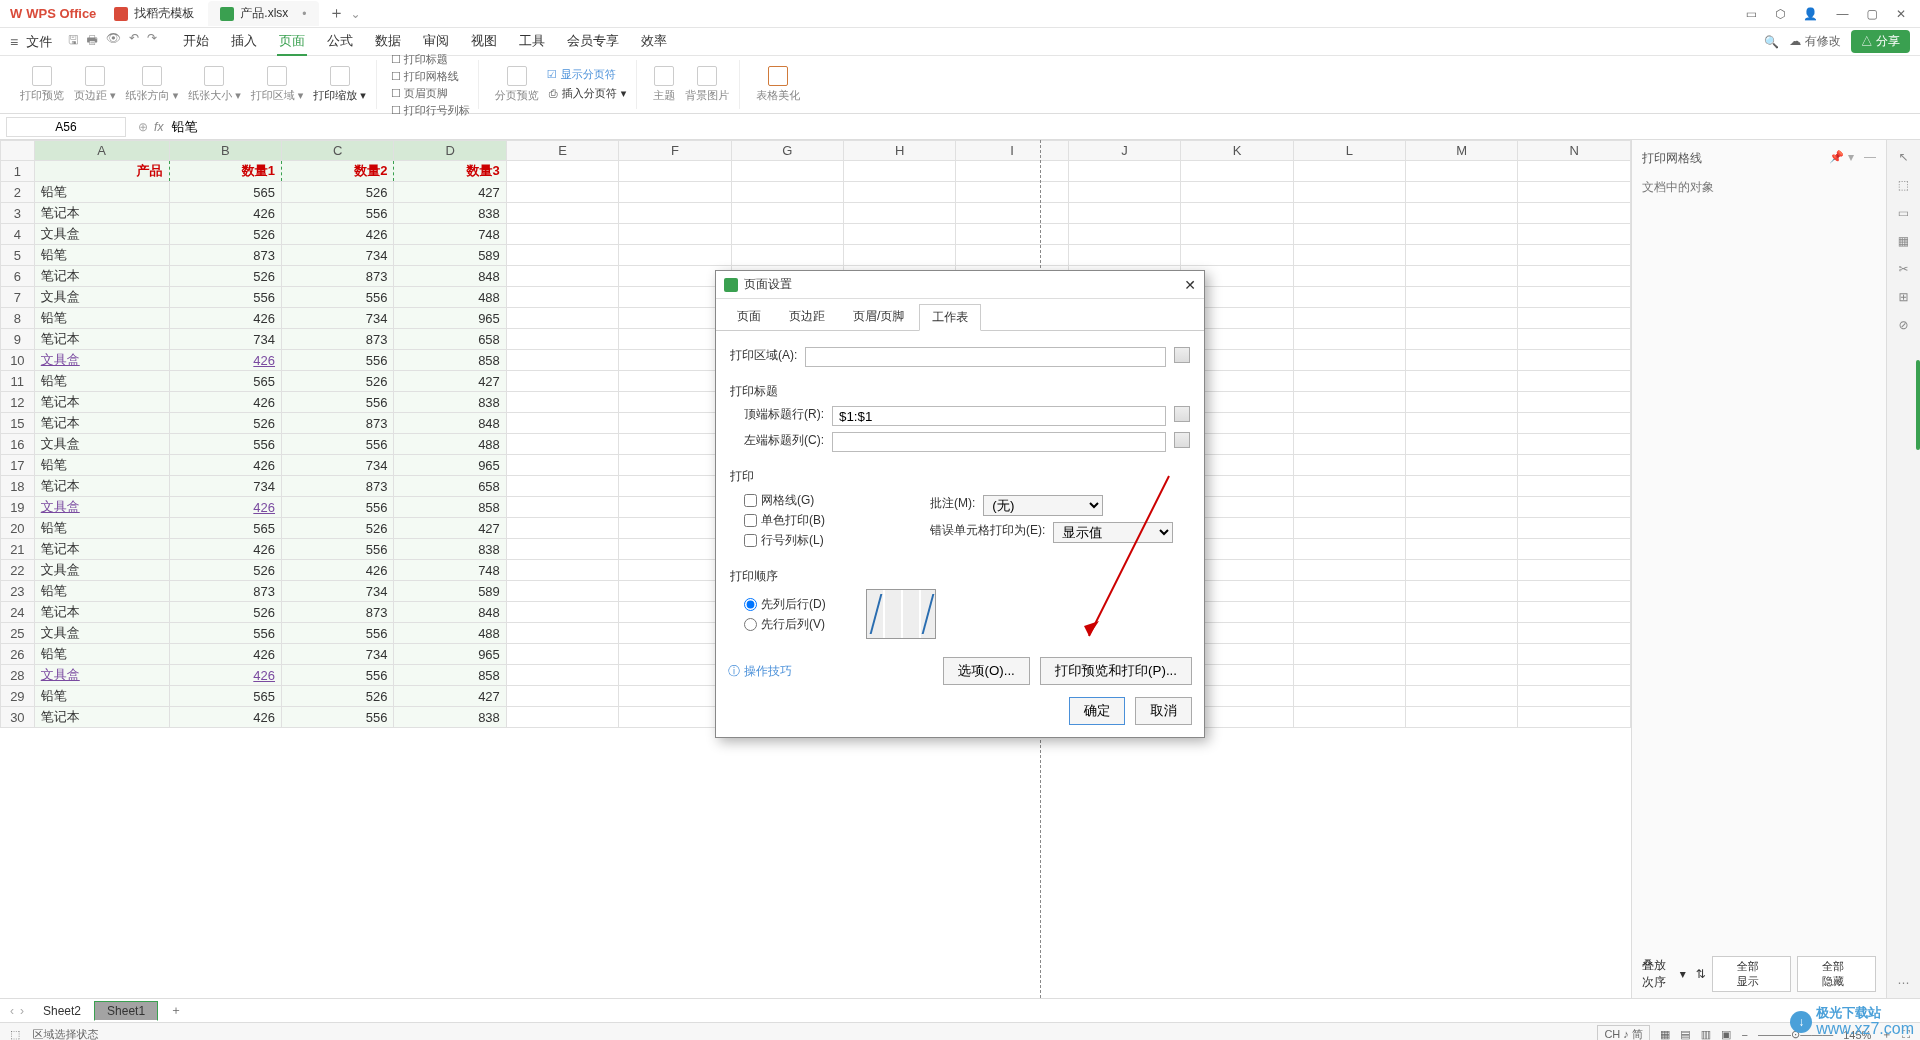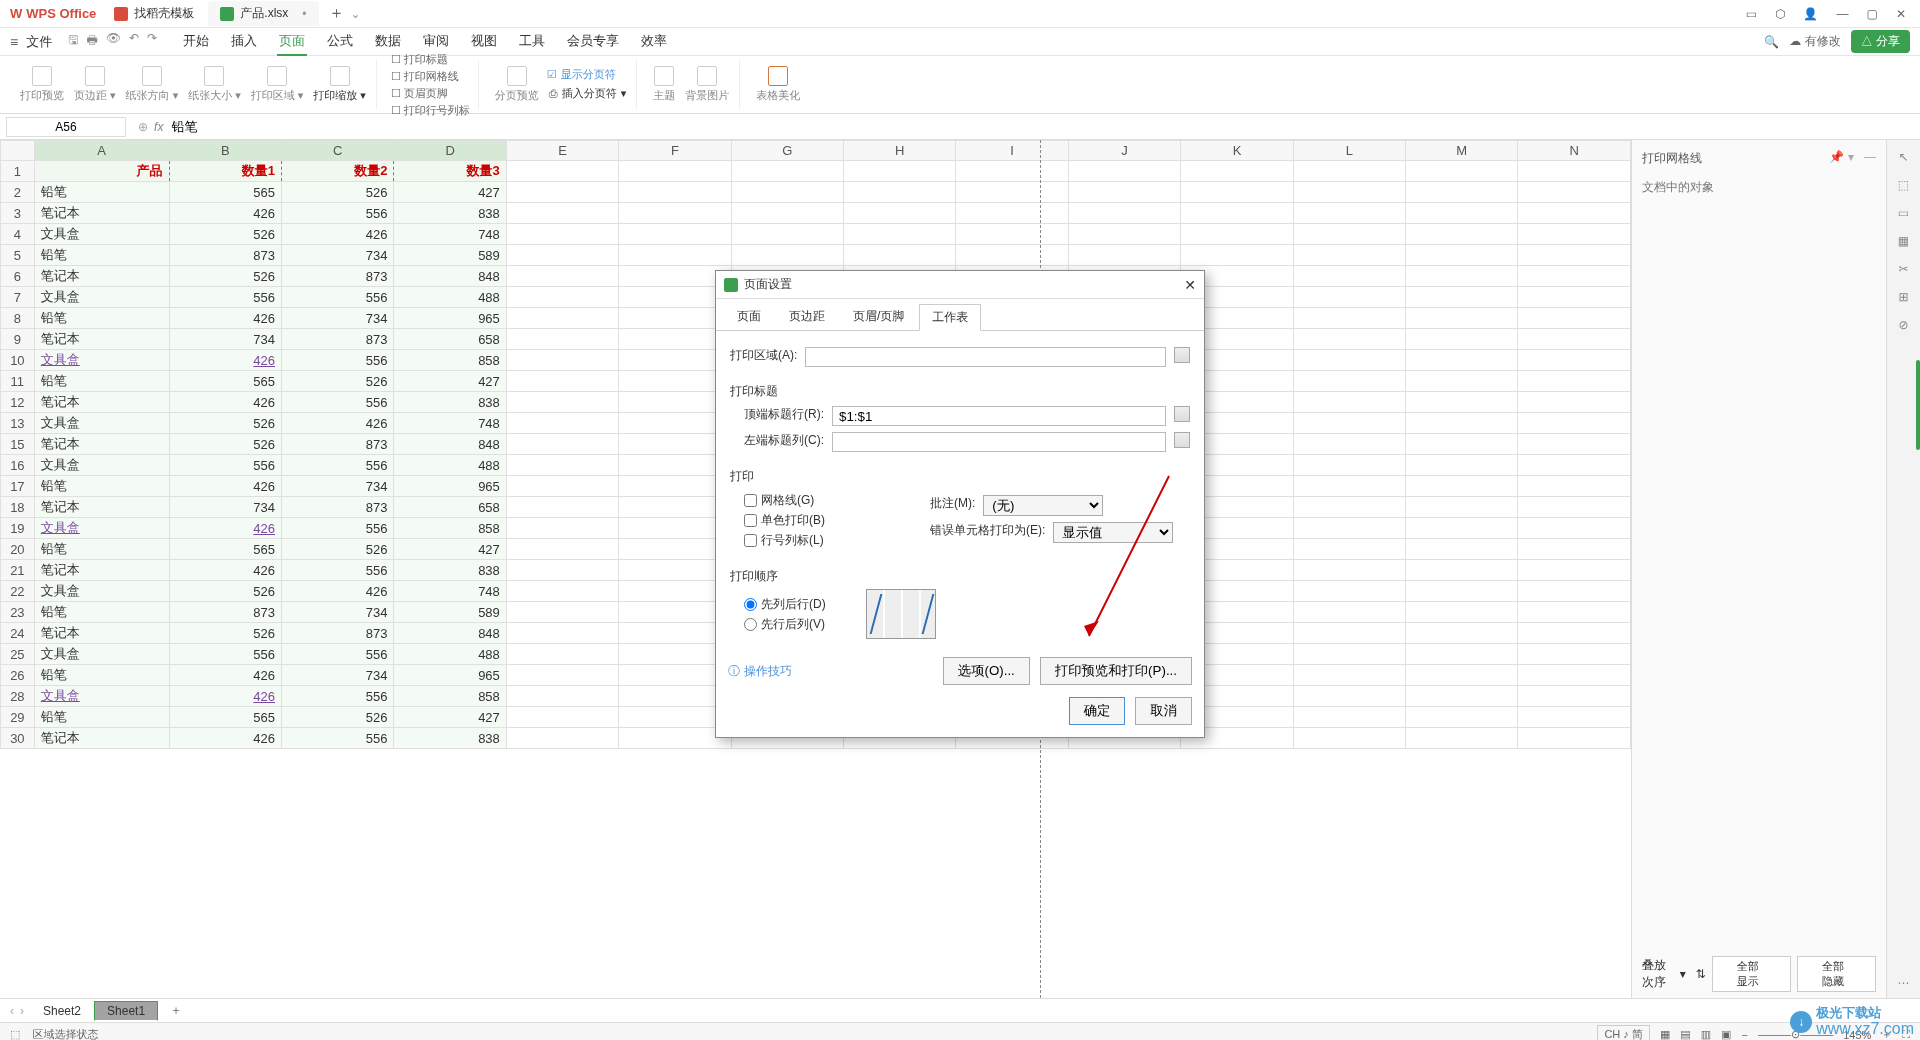--- a/index.html
+++ b/index.html
@@ -463,37 +463,20 @@
             <td></td>
             <td></td>
             <td></td>
             <td></td>
             <td></td>
             <td></td>
             <td></td>
             <td></td>
           </tr>
           <tr>
-            <th class="rowhdr">13</th>
-            <td class="data-a" style="background: rgb(244, 250, 244);">文具盒</td>
-            <td style="background: rgb(244, 250, 244);">526</td>
-            <td style="background: rgb(244, 250, 244);">426</td>
-            <td style="background: rgb(244, 250, 244);">748</td>
-            <td></td>
-            <td></td>
-            <td></td>
-            <td></td>
-            <td></td>
-            <td></td>
-            <td></td>
-            <td></td>
-            <td></td>
-            <td></td>
-          </tr>
-          <tr>
             <th class="rowhdr">15</th>
             <td class="data-a" style="background: rgb(244, 250, 244);">笔记本</td>
             <td style="background: rgb(244, 250, 244);">526</td>
             <td style="background: rgb(244, 250, 244);">873</td>
             <td style="background: rgb(244, 250, 244);">848</td>
             <td></td>
             <td></td>
             <td></td>
             <td></td>
             <td></td>

